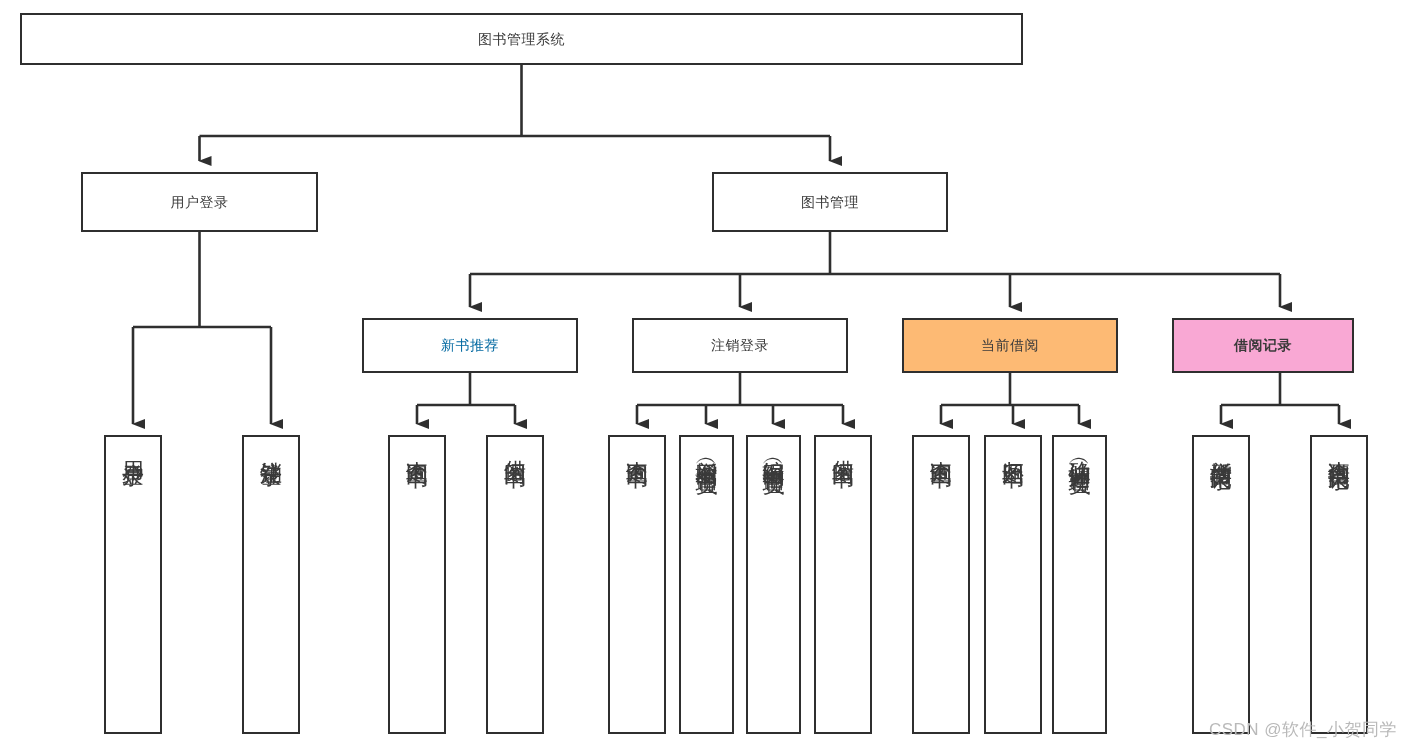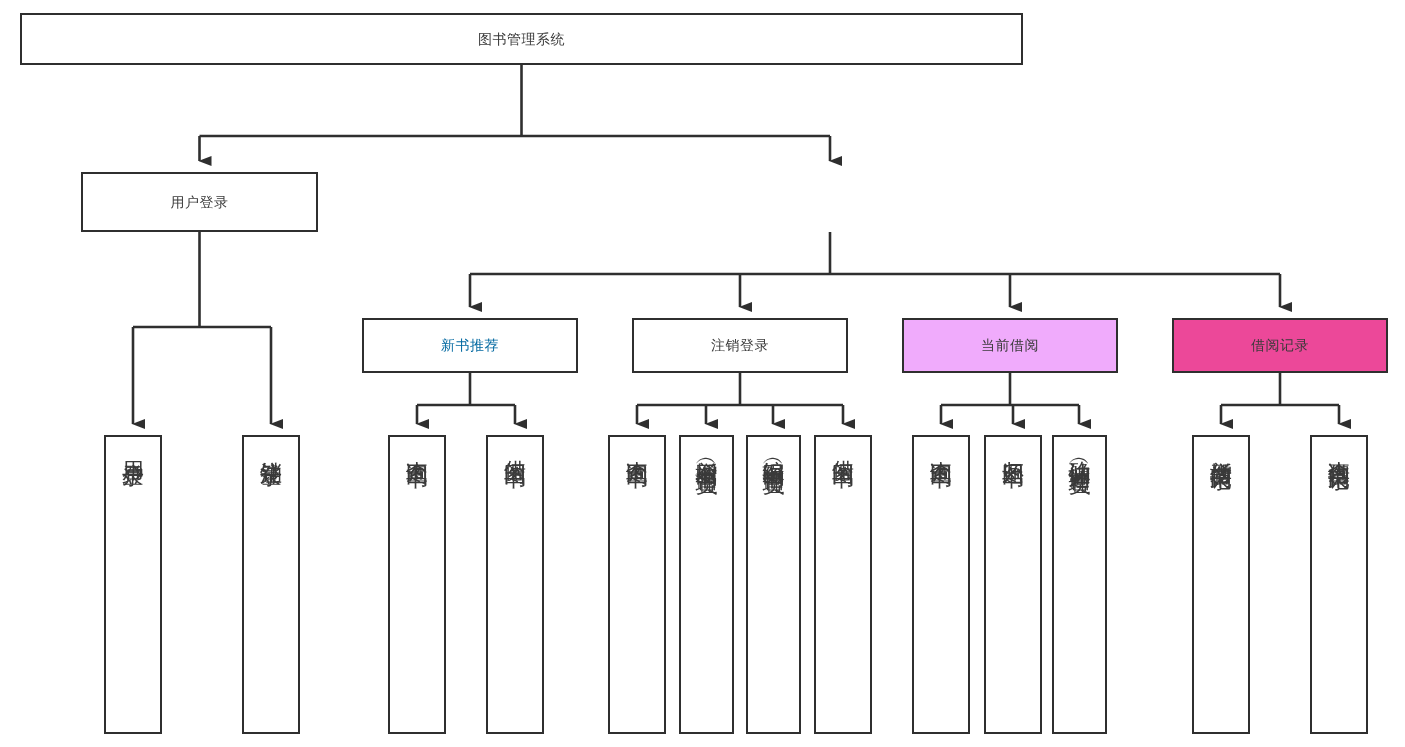--- a/index.html
+++ b/index.html
@@ -128,31 +128,34 @@
     </g>
   </svg>
 
   <div class="node node-h" style="left: 20px; top: 13px; width: 1003px; height: 52px; border-color: rgb(47, 47, 47); background: rgb(255, 255, 255); color: rgb(58, 58, 58);">
     <span>图书管理系统</span>
   </div>
 
   <div class="node node-h" style="left: 81px; top: 172px; width: 237px; height: 60px; border-color: rgb(47, 47, 47); background: rgb(255, 255, 255); color: rgb(58, 58, 58);">
     <span>用户登录</span>
   </div>
+  <div class="node node-h" style="left: 712px; top: 172px; width: 236px; height: 60px; border-color: rgb(47, 47, 47); background: rgb(255, 255, 255); color: rgb(58, 58, 58);">
+    <span>图书管理</span>
+  </div>
 
   <div class="node node-h" style="left: 362px; top: 318px; width: 216px; height: 55px; border-color: rgb(47, 47, 47); background: rgb(255, 255, 255); color: #0369a1;">
     <span>新书推荐</span>
   </div>
   <div class="node node-h" style="left: 632px; top: 318px; width: 216px; height: 55px; border-color: rgb(47, 47, 47); background: rgb(255, 255, 255); color: rgb(58, 58, 58);">
     <span>注销登录</span>
   </div>
-  <div class="node node-h" style="left: 902px; top: 318px; width: 216px; height: 55px; border-color: rgb(47, 47, 47); background: #f0abfc; color: rgb(58, 58, 58);">
+  <div class="node node-h" style="left: 902px; top: 318px; width: 216px; height: 55px; border-color: rgb(47, 47, 47); background: #fdba74; color: rgb(58, 58, 58);">
     <span>当前借阅</span>
   </div>
-  <div class="node node-h" style="left: 1172px; top: 318px; width: 216px; height: 55px; border-color: rgb(47, 47, 47); background: #ec4899; color: rgb(58, 58, 58);">
+  <div class="node node-h" style="left: 1172px; top: 318px; width: 182px; height: 55px; border-color: rgb(47, 47, 47); background: #f9a8d4; color: rgb(58, 58, 58); font-weight: bold;">
     <span>借阅记录</span>
   </div>
 
   <div class="node node-v" style="left: 104px; top: 435px; width: 58px; height: 299px; border-color: rgb(47, 47, 47); background: rgb(255, 255, 255); color: rgb(58, 58, 58);">
     <span class="vtext">用户登录</span>
   </div>
   <div class="node node-v" style="left: 242px; top: 435px; width: 58px; height: 299px; border-color: rgb(47, 47, 47); background: rgb(255, 255, 255); color: rgb(58, 58, 58);">
     <span class="vtext">注销登录</span>
   </div>
   <div class="node node-v" style="left: 388px; top: 435px; width: 58px; height: 299px; border-color: rgb(47, 47, 47); background: rgb(255, 255, 255); color: rgb(58, 58, 58);">
@@ -182,14 +185,15 @@
   <div class="node node-v" style="left: 1052px; top: 435px; width: 55px; height: 299px; border-color: rgb(47, 47, 47); background: rgb(255, 255, 255); color: rgb(58, 58, 58);">
     <span class="vtext">确认归还（管理员）</span>
   </div>
   <div class="node node-v" style="left: 1192px; top: 435px; width: 58px; height: 299px; border-color: rgb(47, 47, 47); background: rgb(255, 255, 255); color: rgb(58, 58, 58);">
     <span class="vtext">新增借阅记录</span>
   </div>
   <div class="node node-v" style="left: 1310px; top: 435px; width: 58px; height: 299px; border-color: rgb(47, 47, 47); background: rgb(255, 255, 255); color: rgb(58, 58, 58);">
     <span class="vtext">查询借阅记录</span>
   </div>
 
+  <div class="watermark" style="color: rgb(185, 185, 185);">CSDN @软件_小贺同学</div>
 
 </div>
 
 </body></html>

